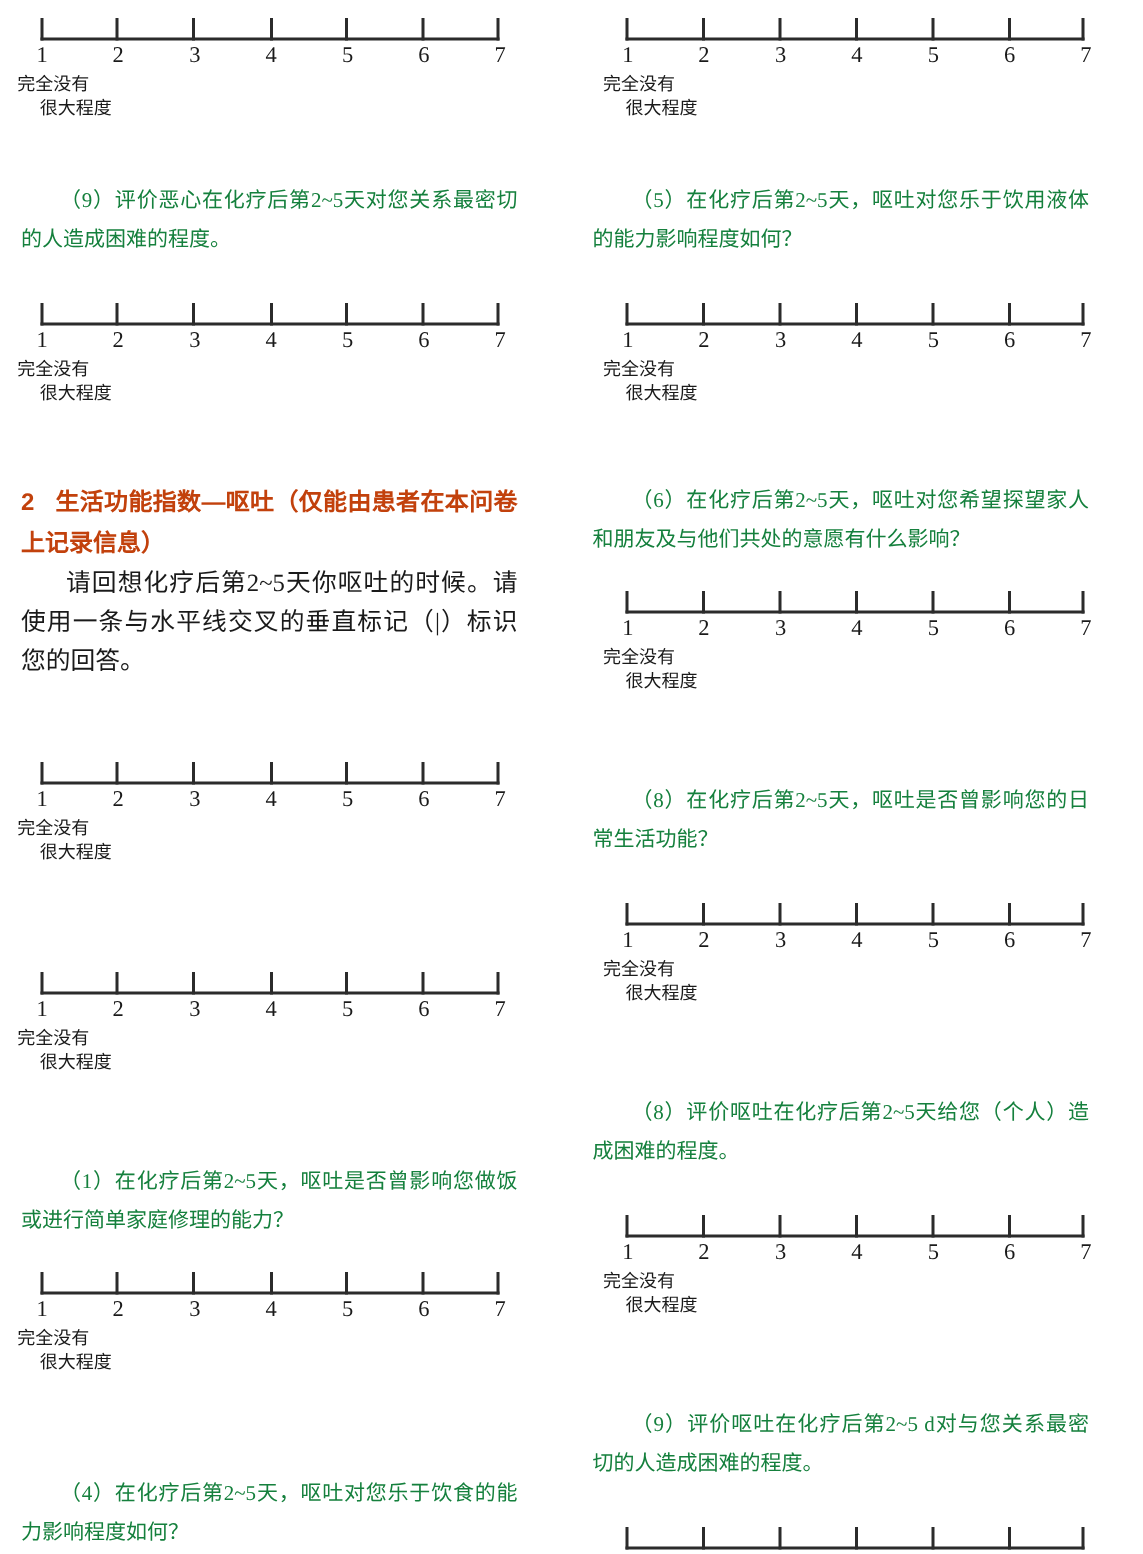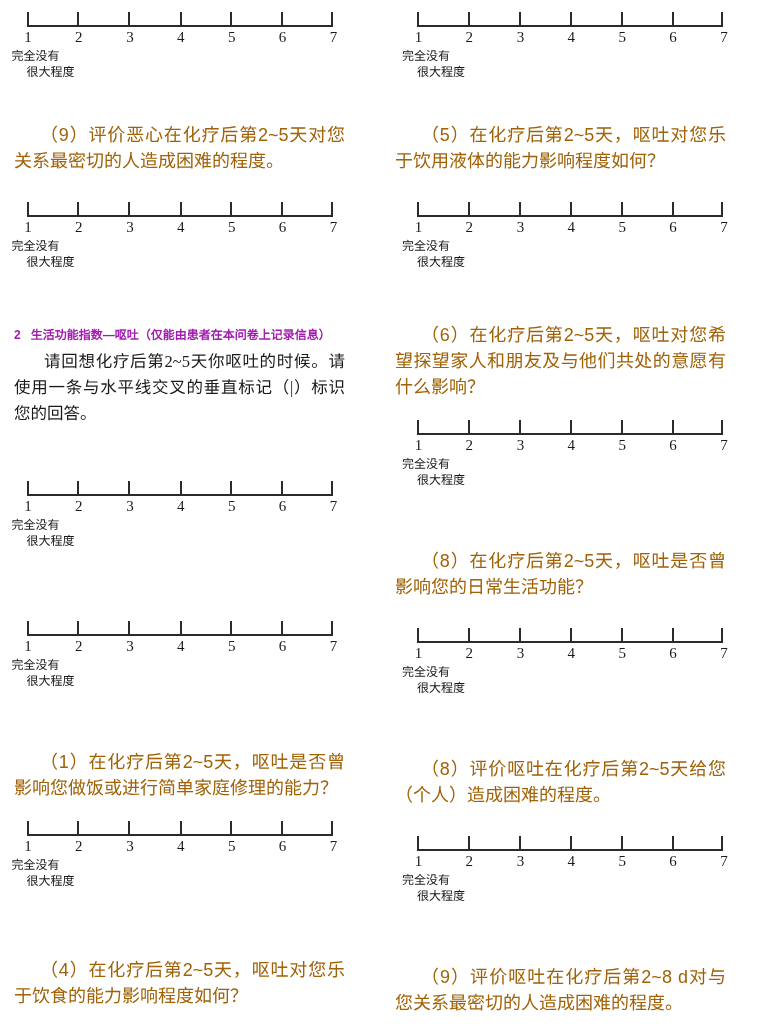--- a/index.html
+++ b/index.html
@@ -90,36 +90,36 @@
     font-size: 12px;
     line-height: 16px;
     color: #1a1a1a;
     white-space: nowrap;
   }
   .anchor-left  { margin-left: -15px; }
   .anchor-right { margin-right: -16px; }
 
   
   .question {
-    font-family: Liberation Sans, sans-serif;
-    font-size: 18px;
+    font-family: Liberation Serif, serif;
+    font-size: 14px;
     line-height: 26px;
     text-indent: 26px;
     text-align: justify;
     text-justify: inter-ideograph;
-    color: #a16207;
+    color: #15803d;
     margin: 0;
   }
 
   .section-heading {
     font-family: "Liberation Sans", "DejaVu Sans", sans-serif;
     font-weight: bold;
-    font-size: 12px;
+    font-size: 16px;
     line-height: 27px;
-    color: #a21caf;
+    color: #c2410c;
     margin: 0;
     text-align: justify;
     text-justify: inter-ideograph;
   }
 
   .instructions {
     font-family: "Liberation Serif", "DejaVu Serif", serif;
     font-size: 16.5px;
     line-height: 26px;
     text-indent: 30px;
@@ -459,21 +459,21 @@
       </div>
       <div class="anchors">
         <span class="anchor anchor-left">完全没有</span>
         <span class="anchor anchor-right">很大程度</span>
       </div>
     </div>
 
     <div class="gap-xl"></div>
     <div class="gap-s"></div>
 
-    <p class="question">（9）评价呕吐在化疗后第2~8 d对与您关系最密切的人造成困难的程度。</p>
+    <p class="question">（9）评价呕吐在化疗后第2~5 d对与您关系最密切的人造成困难的程度。</p>
 
     <div class="gap-m"></div>
 
     <div class="scale">
       <div class="scale-track">
         <span class="tick" style="left:0%"></span>
         <span class="tick" style="left:16.666%"></span>
         <span class="tick" style="left:33.333%"></span>
         <span class="tick" style="left:50%"></span>
         <span class="tick" style="left:66.666%"></span>

